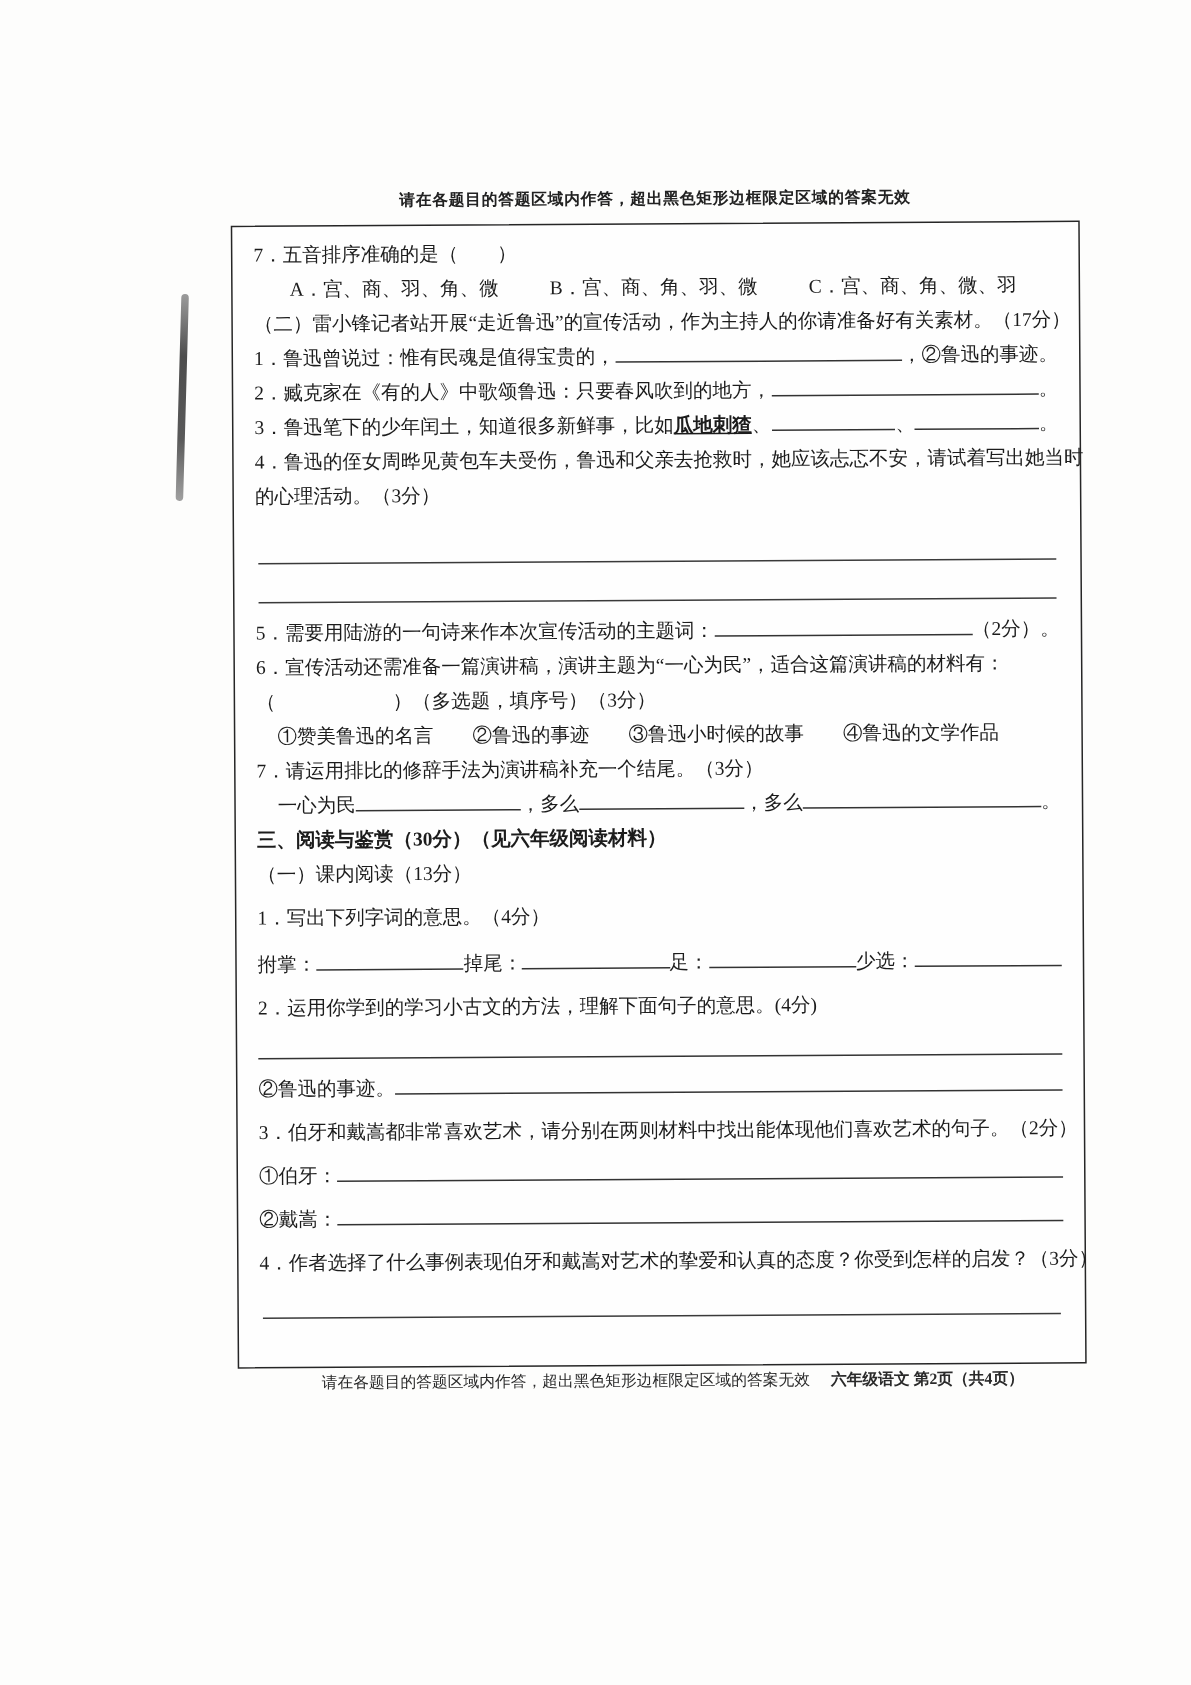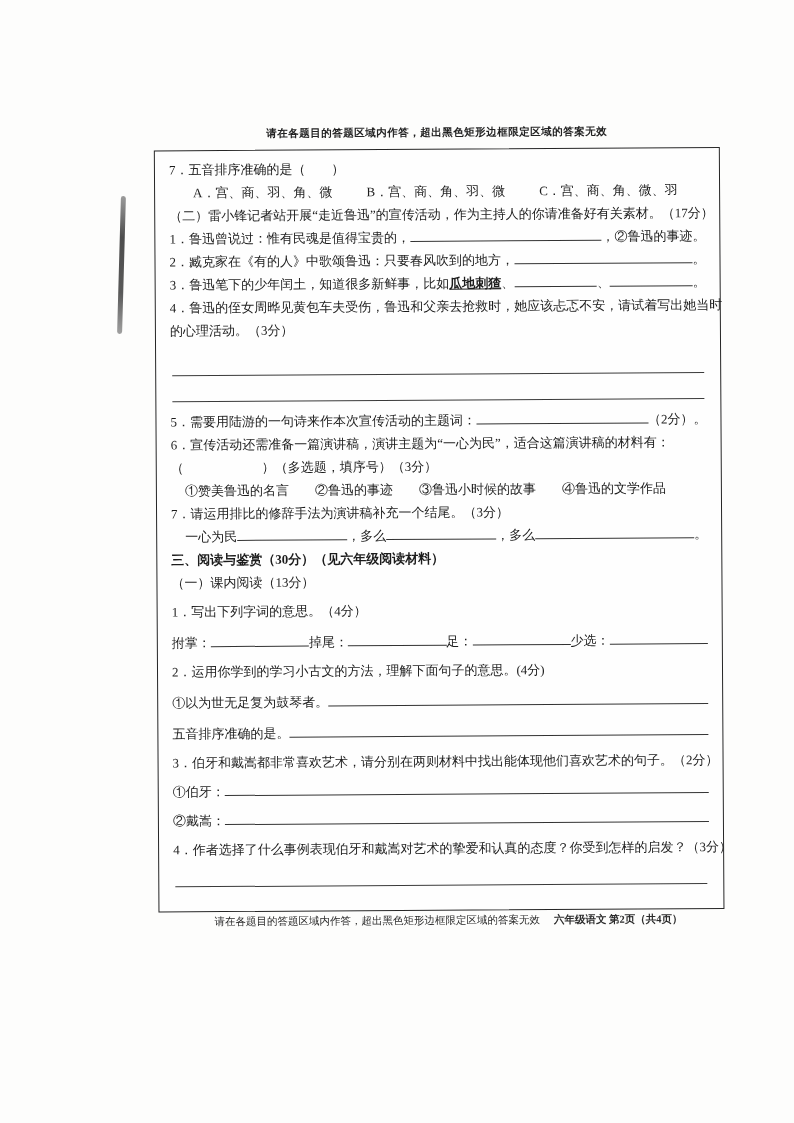--- a/index.html
+++ b/index.html
@@ -122,25 +122,24 @@
         <span>掉尾：</span>
           <span class="bl grow"></span>
         <span>足：</span>
           <span class="bl grow"></span>
         <span>少选：</span>
           <span class="bl grow"></span>
       </div>
 
       <div class="line gap6">2．运用你学到的学习小古文的方法，理解下面句子的意思。(4分)</div>
       <div class="line fx gap8">
-        <span>①以为世无足复为鼓琴者。</span>
           <span class="bl grow"></span>
       </div>
       <div class="line fx gap8">
-        <span>五音排序准确的是。</span>
+        <span>②鲁迅的事迹。</span>
           <span class="bl grow"></span>
       </div>
 
       <div class="line gap6">3．伯牙和戴嵩都非常喜欢艺术，请分别在两则材料中找出能体现他们喜欢艺术的句子。（2分）</div>
       <div class="line fx gap6">
         <span>①伯牙：</span>
           <span class="bl grow"></span>
       </div>
       <div class="line fx gap6">
         <span>②戴嵩：</span>

